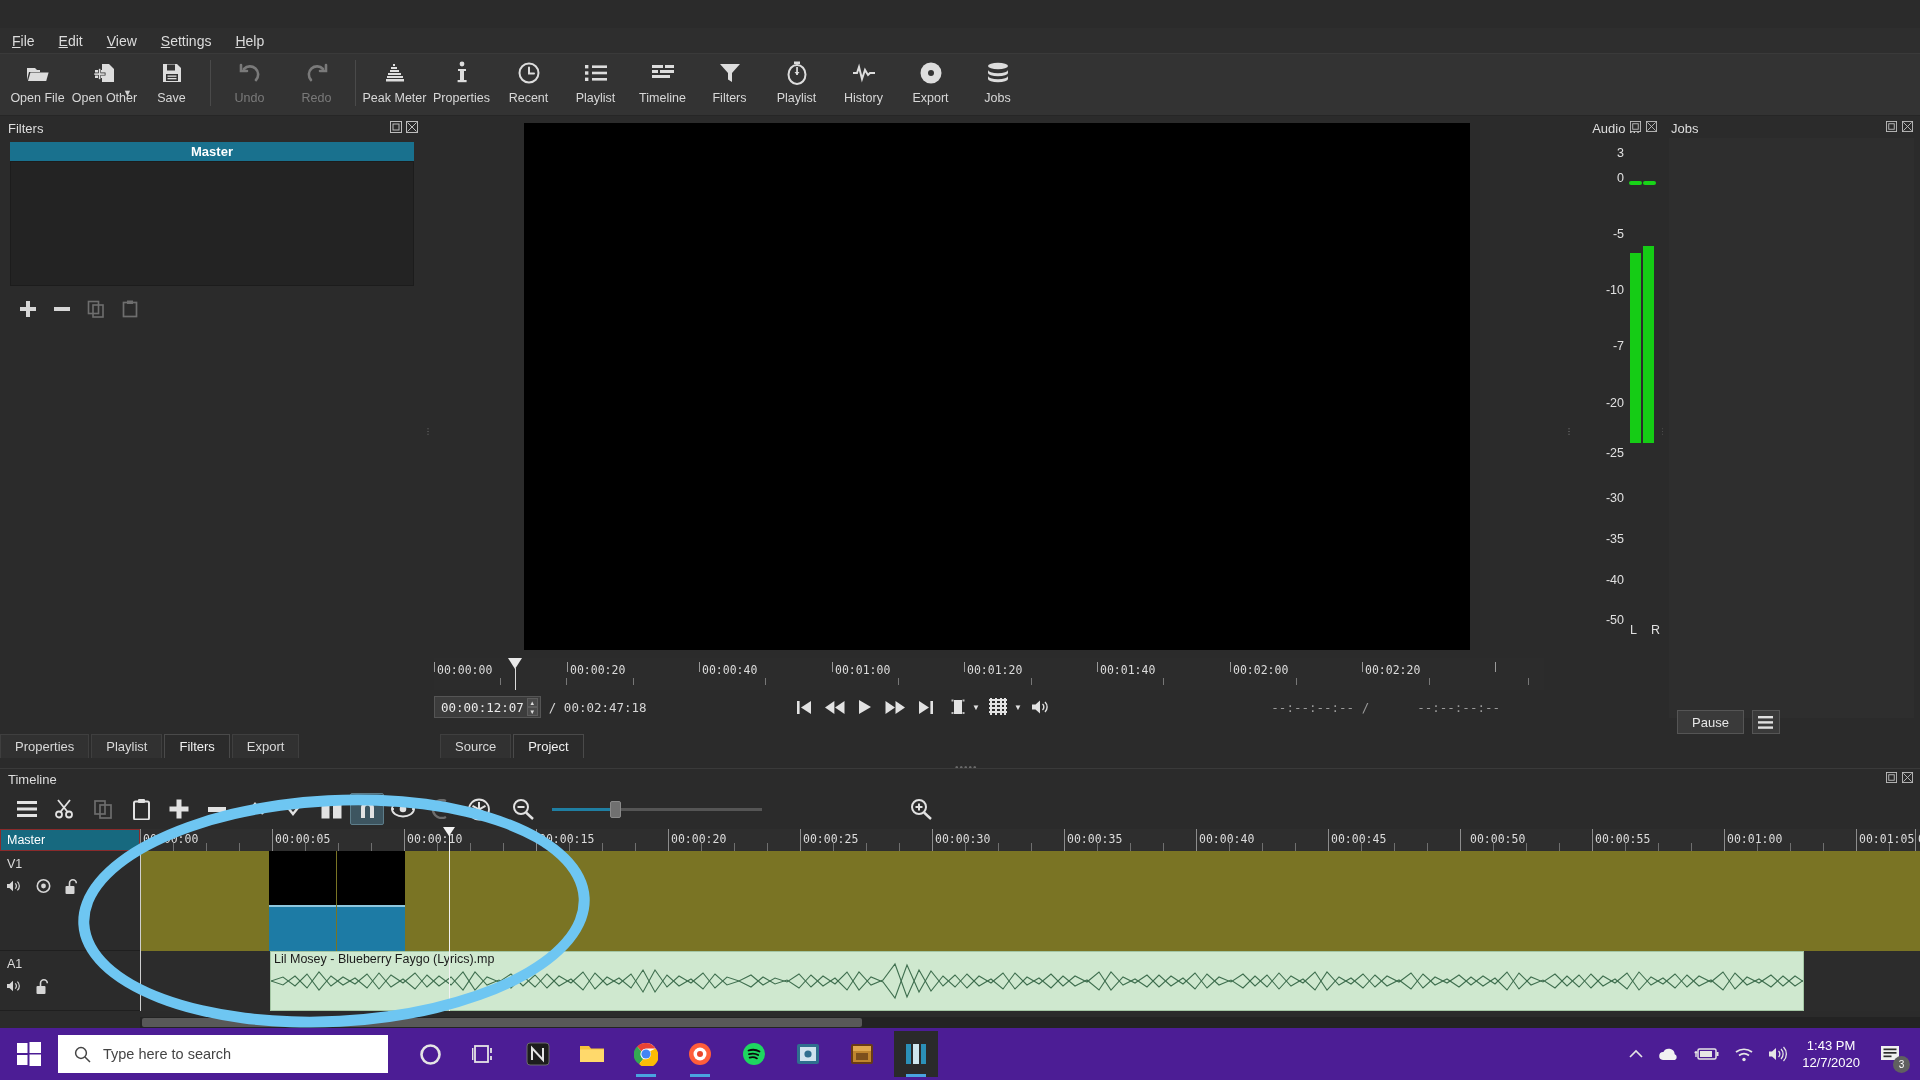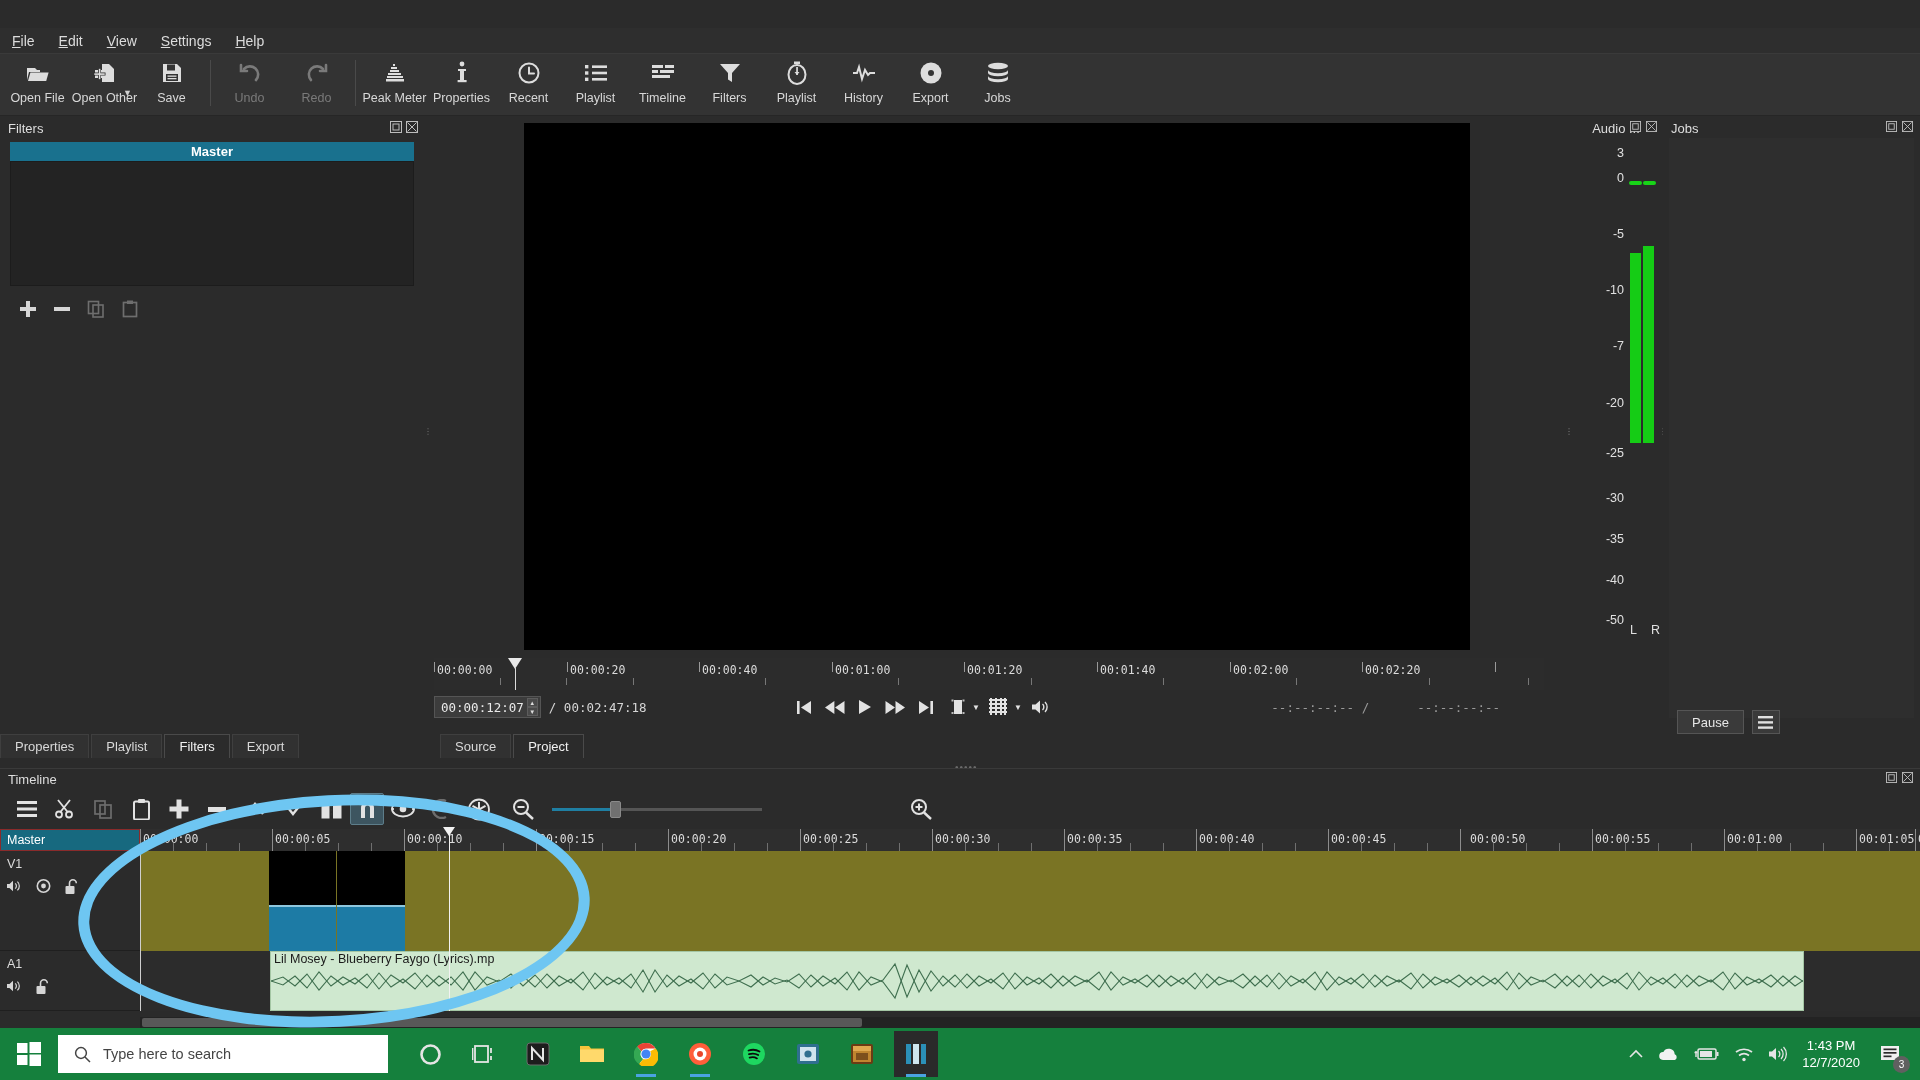--- a/index.html
+++ b/index.html
@@ -184,21 +184,21 @@
   .tl-scroll-thumb { position:absolute; left:2px; top:1px; width:720px; height:9px;
      background:#585858; border-radius:2px;}
 
   
   .annot { position:absolute; left:78px; top:795px; width:512px; height:232px;
      border:11px solid #6ec6f2; border-radius:50%; z-index:60; pointer-events:none;
      transform: rotate(-3deg); }
 
   
   .taskbar { position:absolute; left:0; bottom:0; width:1920px; height:52px;
-     background:#15803d; display:flex; align-items:center;}
+     background:#4c1d95; display:flex; align-items:center;}
   .start { width:58px; height:52px; display:flex; align-items:center; justify-content:center;}
   .searchbox { width:330px; height:38px; background:#ffffff; display:flex;
      align-items:center; padding-left:16px; gap:12px;}
   .searchbox span { color:#444; font-size:14.5px;}
   .tbicons { display:flex; align-items:center; gap:10px; margin-left:20px;}
   .tbi { width:44px; height:46px; display:flex; align-items:center; justify-content:center; position:relative;}
   .tbi.running::after { content:""; position:absolute; bottom:0px; left:12px; width:20px; height:3px; background:#4aa3e0;}
   .tbi.active { background:#2a2a2a; }
   .tray { position:absolute; right:0; height:52px; display:flex; align-items:center; gap:14px; padding-right:12px;}
   .clock { display:flex; flex-direction:column; align-items:center; font-size:13px; color:#fff; line-height:17px;}

